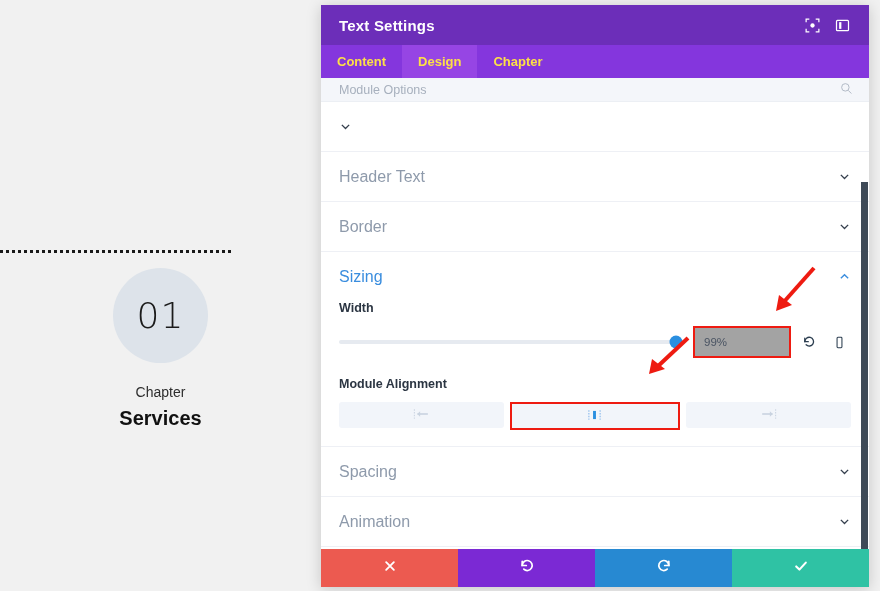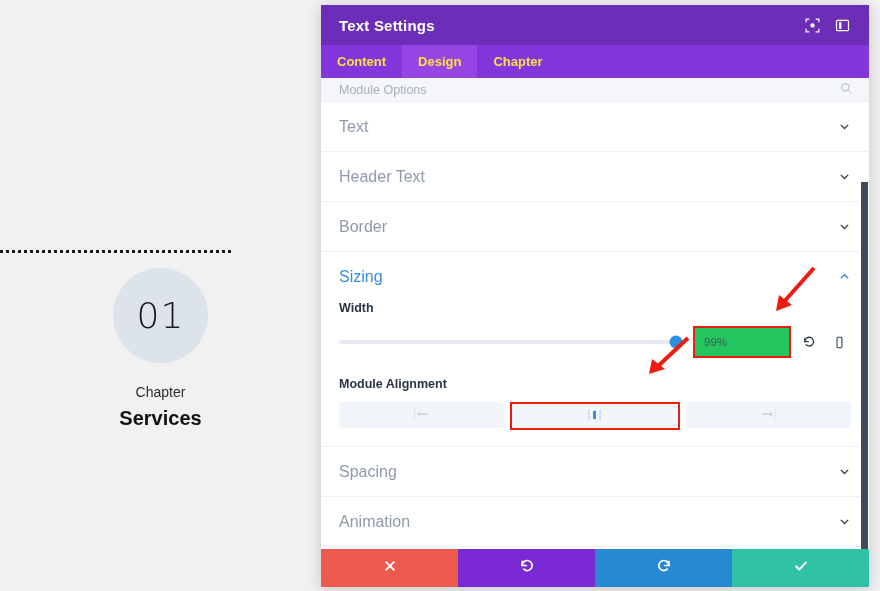--- a/index.html
+++ b/index.html
@@ -109,21 +109,21 @@
   .slider-row { display: flex; align-items: center; gap: 0; }
   .track {
     position: relative; height: 4px; border-radius: 2px;
     background: #e6eaf0; flex: 1; margin-right: 4px;
   }
   .knob {
     position: absolute; top: 50%; width: 13px; height: 13px;
     border-radius: 50%; background: #2a8fe0; transform: translate(-50%,-50%);
   }
   .val-box {
-    width: 96px; height: 30px; background: #22c55e;
+    width: 96px; height: 30px; background: #a3a3a3;
     border: none; display: flex; align-items: center;
     padding-left: 9px; font-size: 11.5px; color: #4a5463;
     margin-left: 10px;
   }
   .val-outline {
     border: 2px solid #ee1b11; padding: 0;
     margin-left: 10px; height: 32px; display: flex; align-items: center;
   }
   .val-outline .val-box { margin-left: 0; height: 28px; width: 94px; }
   .mini-icon {
@@ -216,21 +216,20 @@
           <circle cx="6.6" cy="6.6" r="4.6"></circle>
             <path d="M10 10.2l4 4"></path>
         </svg>
       </div>
     </div>
 
     <div class="scroll-body">
 
       <div class="section">
         <div class="section-head">
-          <div class="name">Text</div>
           <div class="chev">
             <svg width="13" height="13" viewBox="0 0 16 16" fill="none" stroke="currentColor" stroke-width="1.7">
                 <path d="M3.5 6l4.5 4.4L12.5 6"></path>
               </svg>
           </div>
         </div>
       </div>
 
       <div class="section">
         <div class="section-head">

